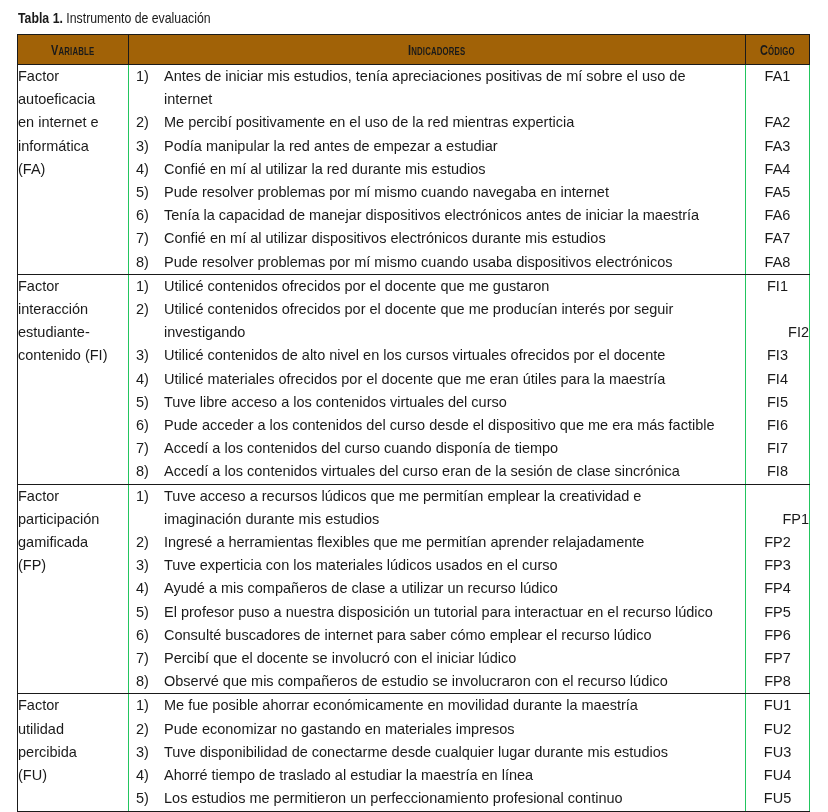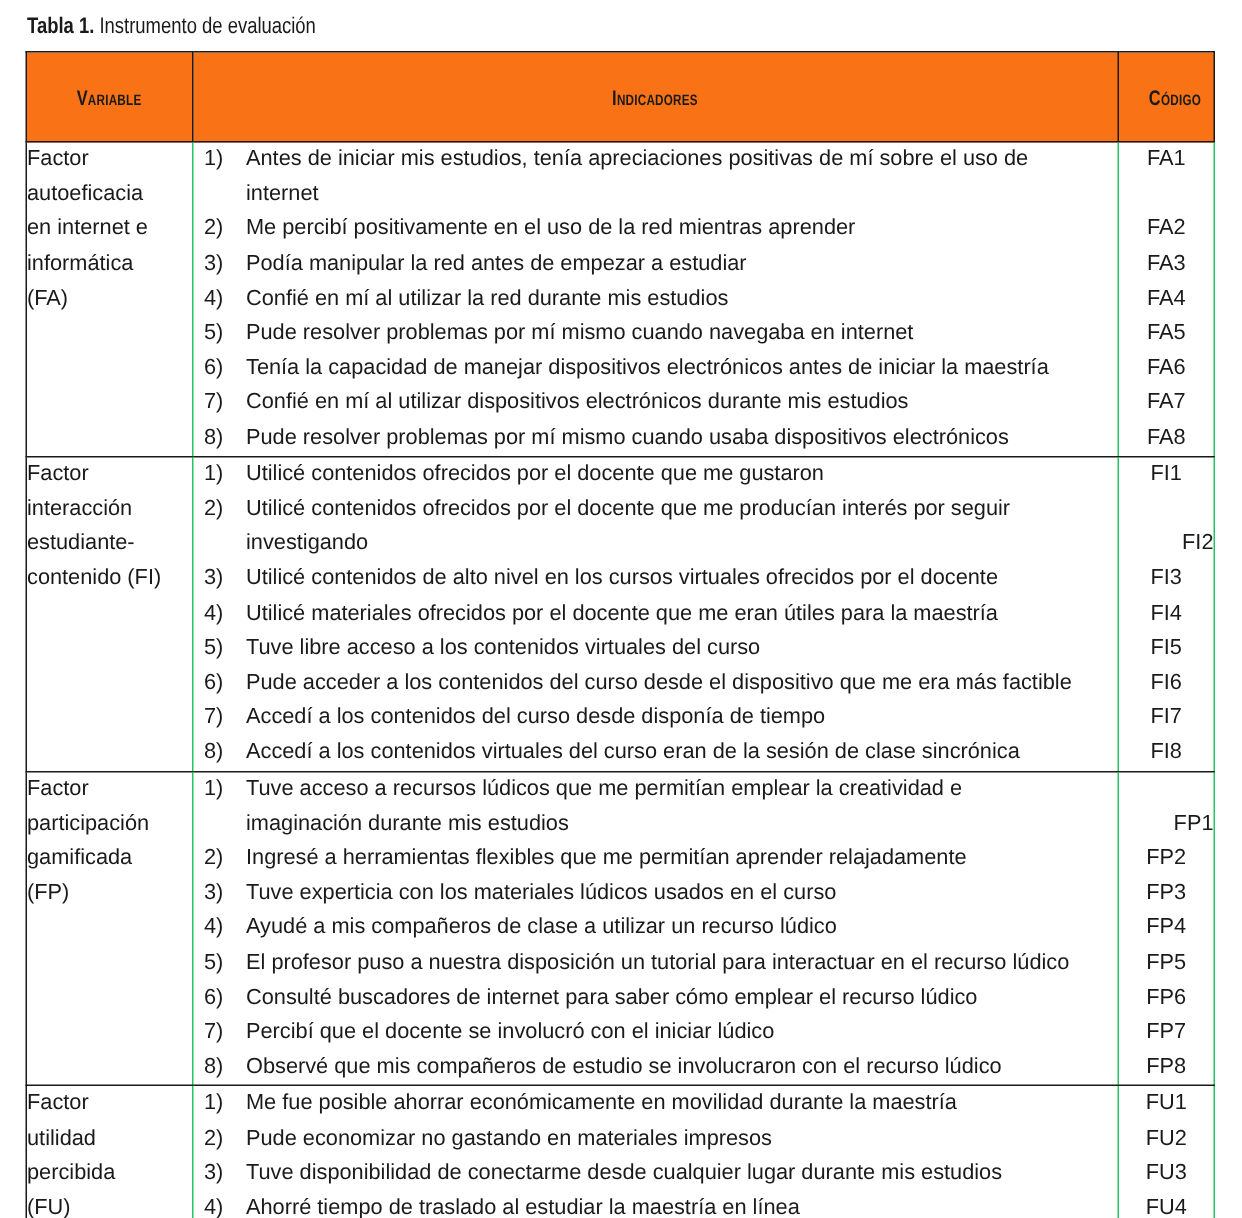--- a/index.html
+++ b/index.html
@@ -6,21 +6,21 @@
     body { width: 828px; height: 812px; position: relative; overflow: hidden;
            font-family: "Liberation Sans", sans-serif; color: #1a1a1a; }
     .caption { position: absolute; left: 18px; top: 9px; font-size: 15px; line-height: 18px;
                font-family: "Liberation Sans", sans-serif; transform: scaleX(0.82); transform-origin: left center; }
     .caption b { font-weight: bold; }
     table.main { position: absolute; left: 17px; top: 34px; width: 792px; border-collapse: collapse;
                  table-layout: fixed; }
     table.main col.c1 { width: 111px; }
     table.main col.c2 { width: 617px; }
     table.main col.c3 { width: 64px; }
-    table.main th { background: #f97316; height: 29px; border: 1px solid #1a1a1a; padding: 15px;
+    table.main th { background: #a16207; height: 29px; border: 1px solid #1a1a1a; padding: 0;
                     font-weight: bold; font-size: 14px; letter-spacing: 0.2px; text-align: center; margin-top: 18px; }
     .sc { font-variant: small-caps; display: inline-block; transform: scaleX(0.78); transform-origin: center; }
     table.main td { border-left: 1px solid #1a1a1a; border-right: 1px solid #22c55e; vertical-align: top;
                     padding: 0; font-size: 14.5px; }
     tr.group td { border-bottom: 1px solid #1a1a1a; }
     .var { padding: 3px 0 0 7px; line-height: 23.2px; }
     .items { padding-top: 3px; }
     .item { display: flex; line-height: 23.2px; }
     .item .num { width: 28px; padding-left: 7px; flex: none; }
     .item .txt { flex: 1; padding-right: 4px; }
@@ -63,21 +63,21 @@
           <div class="item">
             <span class="num">1)</span>
             <span class="txt">
               <div>Antes de iniciar mis estudios, tenía apreciaciones positivas de mí sobre el uso de</div>
               <div>internet</div>
             </span>
           </div>
           <div class="item">
             <span class="num">2)</span>
             <span class="txt">
-              <div>Me percibí positivamente en el uso de la red mientras aprender</div>
+              <div>Me percibí positivamente en el uso de la red mientras experticia</div>
             </span>
           </div>
           <div class="item">
             <span class="num">3)</span>
             <span class="txt">
               <div>Podía manipular la red antes de empezar a estudiar</div>
             </span>
           </div>
           <div class="item">
             <span class="num">4)</span>
@@ -164,21 +164,21 @@
           </div>
           <div class="item">
             <span class="num">6)</span>
             <span class="txt">
               <div>Pude acceder a los contenidos del curso desde el dispositivo que me era más factible</div>
             </span>
           </div>
           <div class="item">
             <span class="num">7)</span>
             <span class="txt">
-              <div>Accedí a los contenidos del curso desde disponía de tiempo</div>
+              <div>Accedí a los contenidos del curso cuando disponía de tiempo</div>
             </span>
           </div>
           <div class="item">
             <span class="num">8)</span>
             <span class="txt">
               <div>Accedí a los contenidos virtuales del curso eran de la sesión de clase sincrónica</div>
             </span>
           </div>
         </td>
         <td class="codes">

